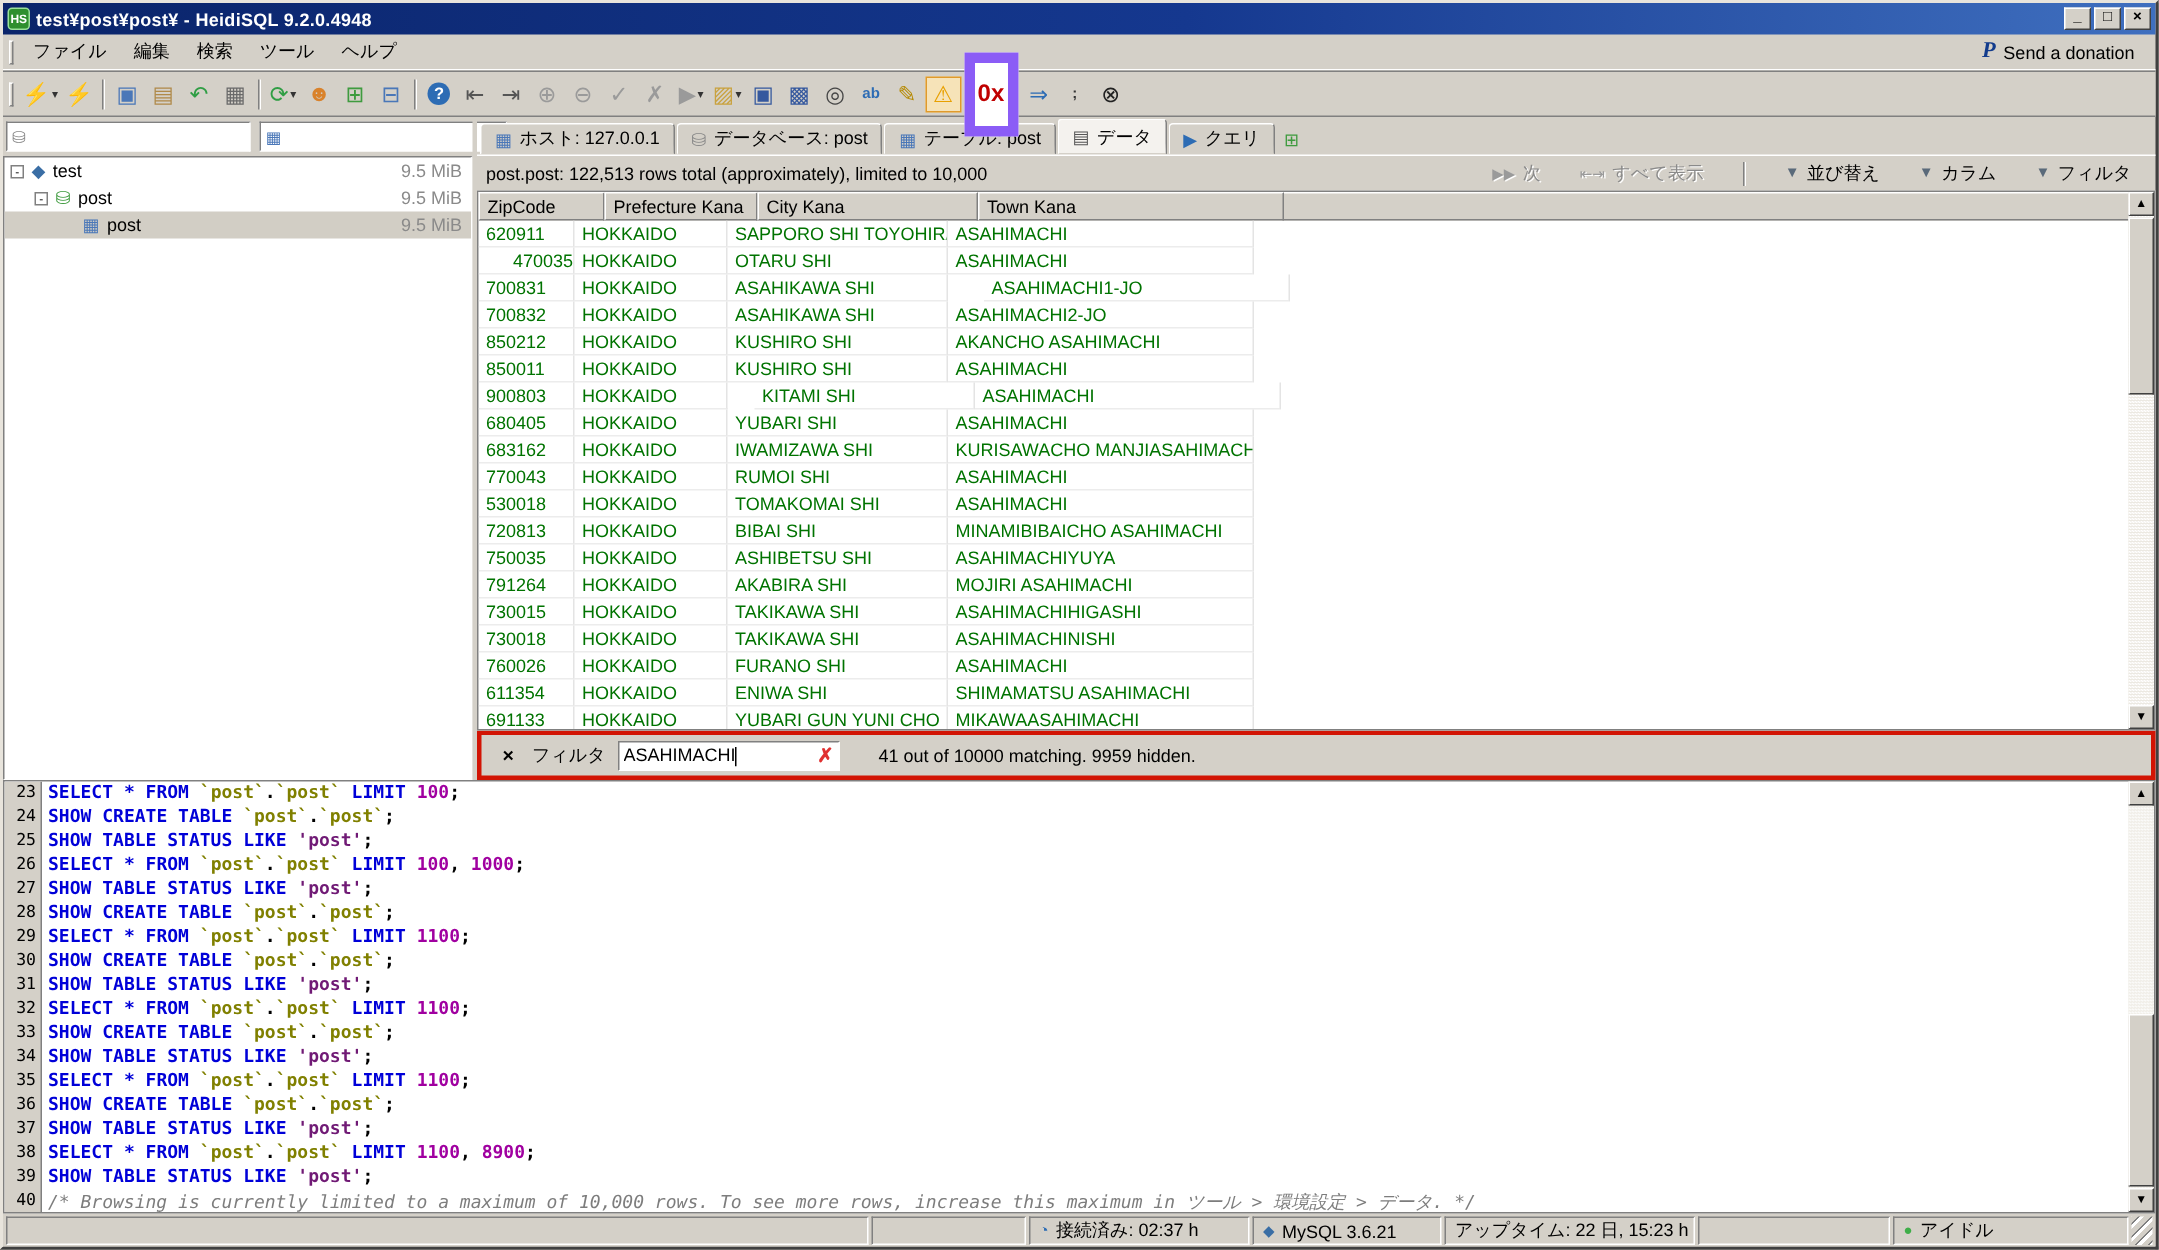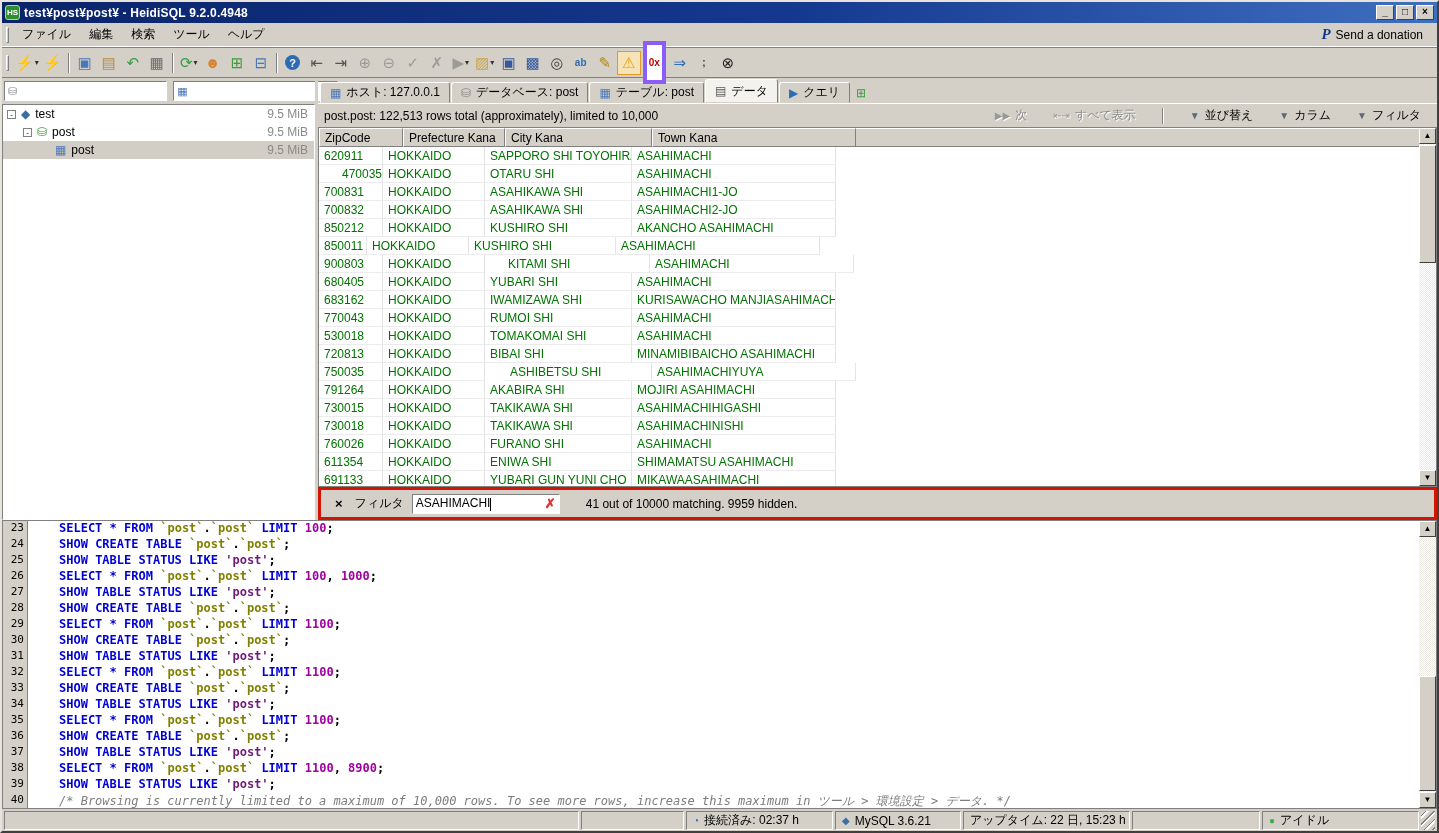--- a/index.html
+++ b/index.html
@@ -26,21 +26,21 @@
   .pp-icon { color:#123b8c; font-weight:bold; font-size:15px; font-family:"Liberation Serif",serif; font-style:italic; }
 
   
   .toolbar { height:31px; display:flex; align-items:center; border-top:1px solid #808080; border-bottom:1px solid #808080;
              background:#d4d0c8; padding-left:2px; flex:0 0 auto; }
   .tbtn { height:24px; min-width:24px; display:flex; align-items:center; justify-content:center;
           font-size:15px; padding:0 2px; position:relative; }
   .tbtn.small-text { font-size:10px; font-weight:bold; }
   .tbtn .dd { font-size:8px; color:#333; margin-left:1px; }
   .tbtn.active { border:1px solid #e09a2b; background:#f6e3b8; }
-  .tbtn.boxed span.g { border:4px solid #8b5cf6; padding:12px 2px; background:#fff; font-size:10px; font-weight:bold;}
+  .tbtn.boxed span.g { border:7px solid #8b5cf6; padding:12px 2px; background:#fff; font-size:16px; font-weight:bold;}
   .tsep { width:2px; height:20px; border-left:1px solid #808080; border-right:1px solid #fff; margin:0 3px; }
 
   
   .mid { flex:1 1 auto; display:flex; min-height:0; }
   .left-col { width:313px; flex:0 0 auto; display:flex; flex-direction:column; }
   .filters-row { height:26px; display:flex; align-items:center; gap:6px; padding:2px 2px; flex:0 0 auto;}
   .tree-filter { flex:1; height:20px; background:#fff; border:1px solid; border-color:#808080 #fff #fff #808080;
                  display:flex; align-items:center; padding:0 3px; gap:4px;}
   .tree-filter .ficon { font-size:11px; }
   .tree-filter input { border:none; outline:none; flex:1; min-width:0; font-size:11px; background:#fff;}
@@ -102,21 +102,21 @@
   .fp-input .val { flex:1; white-space:nowrap; overflow:hidden; }
   .caret { display:inline-block; width:1px; height:13px; background:#000; vertical-align:middle; }
   .fp-clear { color:#e03030; font-weight:bold; font-size:13px; padding-left:2px; }
   .fp-status { margin-left:18px; white-space:nowrap; }
 
   
   .sql-area { height:289px; flex:0 0 auto; background:#fff; border:1px solid #808080; display:flex; position:relative; overflow:hidden;}
   .sql-gutter { width:25px; background:#d4d0c8; border-right:1px solid #808080; flex:0 0 auto; }
   .sql-gutter .ln { height:16px; text-align:right; padding-right:3px; font-family:"DejaVu Sans Mono",monospace; font-size:11px; color:#000;}
   .sql-code { flex:1; overflow:hidden; padding-left:4px; }
-  .sql-line { height:16px; font-family:"DejaVu Sans Mono",monospace; font-size:12px; font-weight:bold; white-space:pre;margin-left:27px; }
+  .sql-line { height:16px; font-family:"DejaVu Sans Mono",monospace; font-size:12px; font-weight:bold; white-space:pre; }
   .sql-line.comment { font-weight:normal; font-style:italic; color:#7d7d7d; }
   .tok-kw { color:#0000d8; }
   .tok-id { color:#808000; }
   .tok-str { color:#701a75; }
   .tok-num { color:#a000a0; }
 
   
   .statusbar { height:22px; flex:0 0 auto; display:flex; gap:2px; padding:2px 2px 1px 2px; background:#d4d0c8;}
   .sb-panel { border:1px solid; border-color:#808080 #fff #fff #808080; display:flex; align-items:center; gap:5px;
               padding:0 6px; white-space:nowrap; overflow:hidden; }
@@ -362,36 +362,36 @@
             <div class="g-row">
               <div class="g-cell" style="width: 64px; padding-left: 23px;">470035</div>
               <div class="g-cell" style="width: 102px;">HOKKAIDO</div>
               <div class="g-cell" style="width: 147px;">OTARU SHI</div>
               <div class="g-cell" style="width: 204px;">ASAHIMACHI</div>
             </div>
             <div class="g-row">
               <div class="g-cell" style="width: 64px;">700831</div>
               <div class="g-cell" style="width: 102px;">HOKKAIDO</div>
               <div class="g-cell" style="width: 147px;">ASAHIKAWA SHI</div>
-              <div class="g-cell" style="width: 204px;">ASAHIMACHI1-JO</div>
+              <div class="g-cell" style="width: 204px; margin-left: 24px;">ASAHIMACHI1-JO</div>
             </div>
             <div class="g-row">
               <div class="g-cell" style="width: 64px;">700832</div>
               <div class="g-cell" style="width: 102px;">HOKKAIDO</div>
               <div class="g-cell" style="width: 147px;">ASAHIKAWA SHI</div>
               <div class="g-cell" style="width: 204px;">ASAHIMACHI2-JO</div>
             </div>
             <div class="g-row">
               <div class="g-cell" style="width: 64px;">850212</div>
               <div class="g-cell" style="width: 102px;">HOKKAIDO</div>
               <div class="g-cell" style="width: 147px;">KUSHIRO SHI</div>
               <div class="g-cell" style="width: 204px;">AKANCHO ASAHIMACHI</div>
             </div>
             <div class="g-row">
-              <div class="g-cell" style="width: 48px;">850011</div>
+              <div class="g-cell" style="width: 64px;">850011</div>
               <div class="g-cell" style="width: 102px;">HOKKAIDO</div>
               <div class="g-cell" style="width: 147px;">KUSHIRO SHI</div>
               <div class="g-cell" style="width: 204px;">ASAHIMACHI</div>
             </div>
             <div class="g-row">
               <div class="g-cell" style="width: 64px;">900803</div>
               <div class="g-cell" style="width: 102px;">HOKKAIDO</div>
               <div class="g-cell" style="width: 147px; margin-left: 18px;">KITAMI SHI</div>
               <div class="g-cell" style="width: 204px;">ASAHIMACHI</div>
             </div>
@@ -421,21 +421,21 @@
             </div>
             <div class="g-row">
               <div class="g-cell" style="width: 64px;">720813</div>
               <div class="g-cell" style="width: 102px;">HOKKAIDO</div>
               <div class="g-cell" style="width: 147px;">BIBAI SHI</div>
               <div class="g-cell" style="width: 204px;">MINAMIBIBAICHO ASAHIMACHI</div>
             </div>
             <div class="g-row">
               <div class="g-cell" style="width: 64px;">750035</div>
               <div class="g-cell" style="width: 102px;">HOKKAIDO</div>
-              <div class="g-cell" style="width: 147px; margin-left: 20px;">ASHIBETSU SHI</div>
+              <div class="g-cell" style="width: 147px;">ASHIBETSU SHI</div>
               <div class="g-cell" style="width: 204px;">ASAHIMACHIYUYA</div>
             </div>
             <div class="g-row">
               <div class="g-cell" style="width: 64px;">791264</div>
               <div class="g-cell" style="width: 102px;">HOKKAIDO</div>
               <div class="g-cell" style="width: 147px;">AKABIRA SHI</div>
               <div class="g-cell" style="width: 204px;">MOJIRI ASAHIMACHI</div>
             </div>
             <div class="g-row">
               <div class="g-cell" style="width: 64px;">730015</div>

